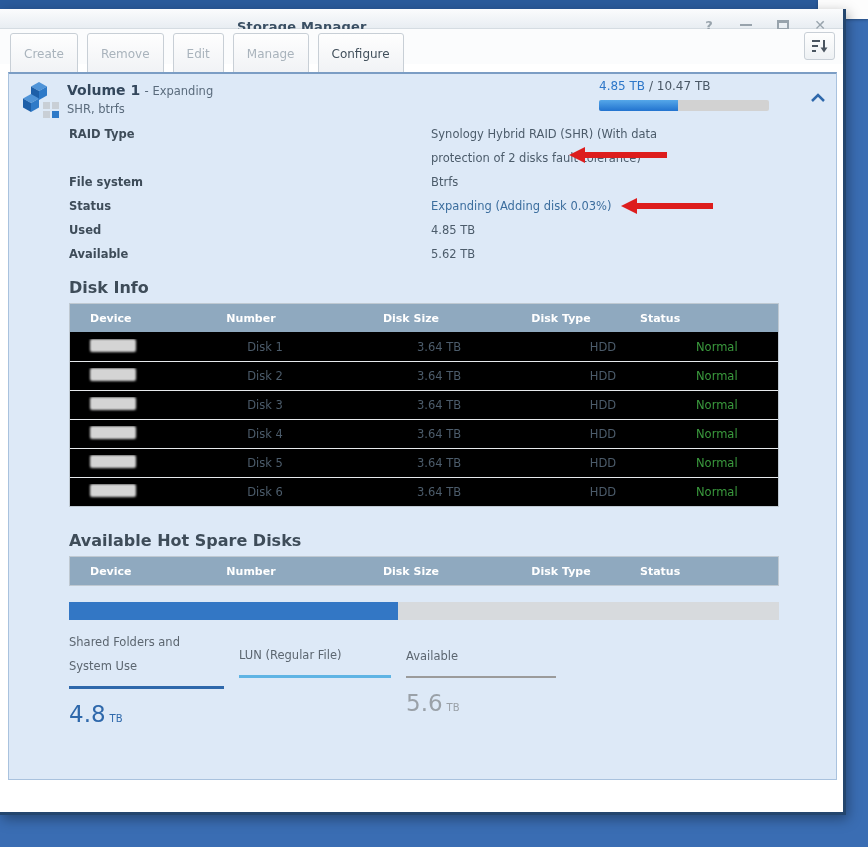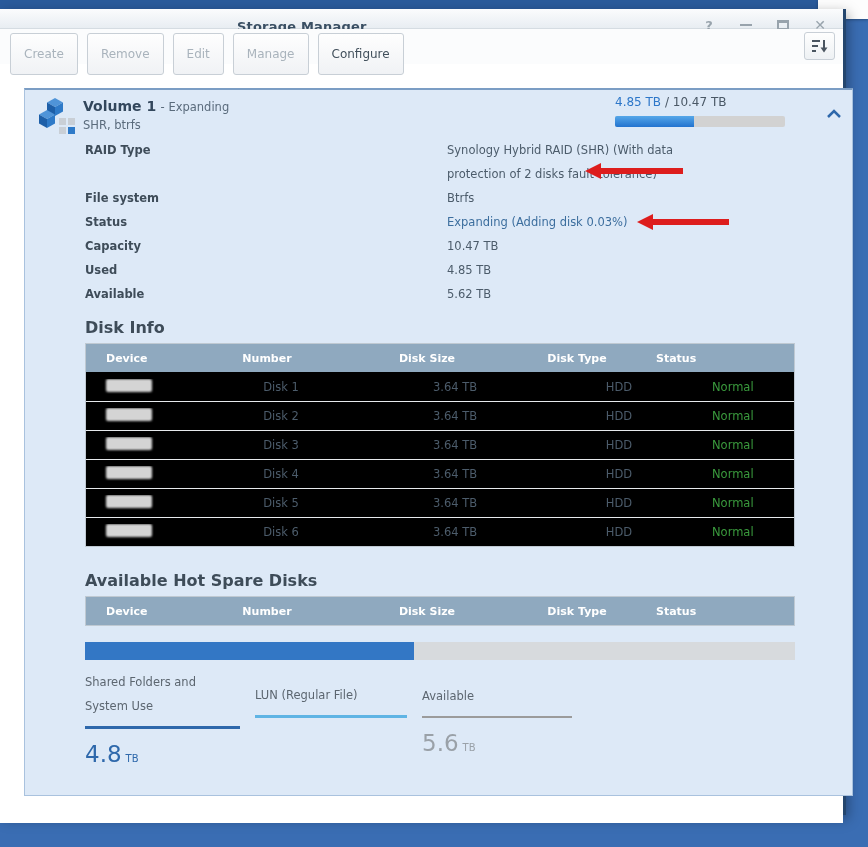--- a/index.html
+++ b/index.html
@@ -26,21 +26,21 @@
   
   .toolbar { position:relative; height:35px; background:#fbfcfd; padding:4px 0 0 10px; display:flex; gap:9px; }
   .btn { height:42px; padding:0 13px; font-size:12px; font-family:inherit; background:linear-gradient(#fefefe,#f0f2f5);
          border:1px solid #c8cfd6; border-radius:3px; color:#42505c; cursor:pointer; }
   .btn.disabled { color:#a9b3bc; }
   .sort-btn { position:absolute; right:8px; top:3px; width:31px; height:28px; background:linear-gradient(#fefefe,#eef1f4);
               border:1px solid #c8cfd6; border-radius:3px; display:flex; align-items:center; justify-content:center; cursor:pointer; }
 
   
   .content { height:735px; background:#ffffff; }
-  .panel { position:relative; margin:24px; width:829px; height:708px; background:#dde9f7;
+  .panel { position:relative; margin:8px; width:829px; height:708px; background:#dde9f7;
            border:1px solid #a9c2de; border-top:2px solid #7b9dc4; }
 
   
   .vol-header { position:relative; height:44px; padding:8px 0 0 58px; }
   .vol-icon { position:absolute; left:13px; top:6px; }
   .vol-line1 { font-size:14px; }
   .vol-name { font-weight:bold; color:#33475c; }
   .vol-state { font-size:11.5px; color:#5a6b7c; }
   .vol-sub { margin-top:4px; font-size:11.5px; color:#5a6b7c; }
   .cap { position:absolute; left:590px; top:5px; width:170px; }
@@ -185,24 +185,20 @@
           </div>
           <div class="d-row">
             <div class="d-label">File system</div>
             <div class="d-value">Btrfs</div>
           </div>
           <div class="d-row">
             <div class="d-label">Status</div>
             <div class="d-value hl">Expanding (Adding disk 0.03%)</div>
           </div>
           <div class="d-row">
-            <div class="d-label">Capacity</div>
-            <div class="d-value">10.47 TB</div>
-          </div>
-          <div class="d-row">
             <div class="d-label">Used</div>
             <div class="d-value">4.85 TB</div>
           </div>
           <div class="d-row">
             <div class="d-label">Available</div>
             <div class="d-value">5.62 TB</div>
           </div>
         </div>
 
       <div class="arrow" style="left:560px; top:73px;">

